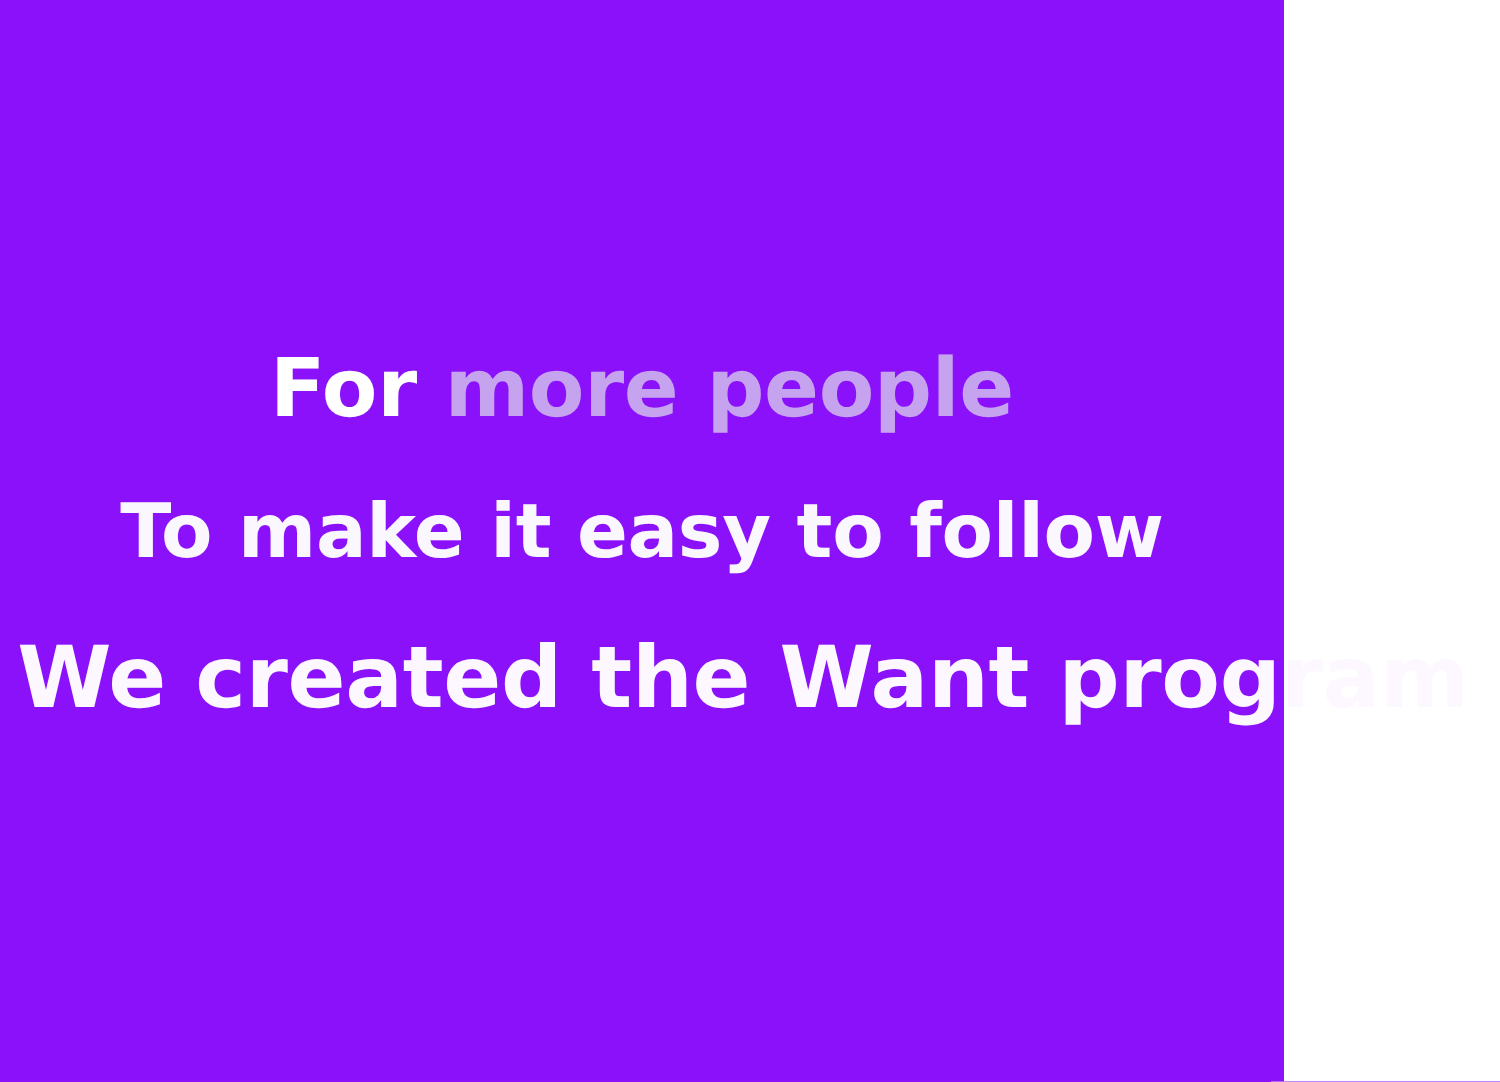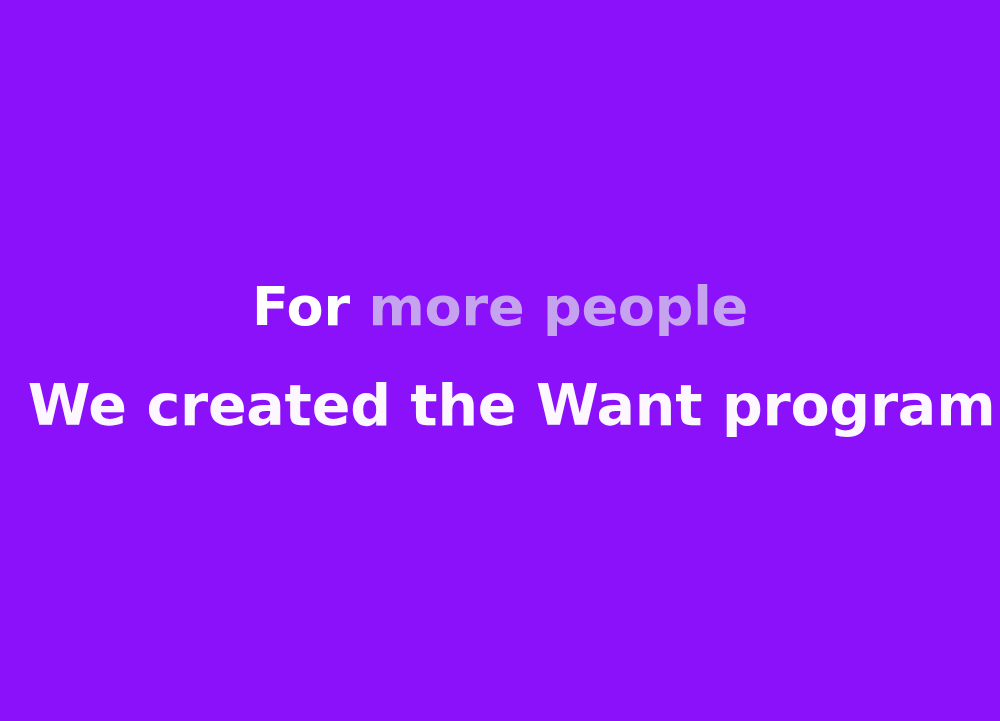--- a/index.html
+++ b/index.html
@@ -9,21 +9,21 @@
   }
   body {
     width: 1000px;
     height: 721px;
     overflow: hidden;
     font-family: "DejaVu Sans", sans-serif;
   }
 
   #slide {
     position: relative;
-    width: 1000px;
+    width: 856px;
     height: 721px;
     background: #8B11FB;
     display: flex;
     flex-direction: column;
     align-items: flex-end;
     justify-content: center;
     box-sizing: border-box;
     -webkit-font-smoothing: antialiased;
   }
 
@@ -73,18 +73,19 @@
 <body>
 
 <div id="slide" style="background: rgb(139, 17, 251);">
 
   <div class="text-stack">
 
     <div class="line line-1">
       <span class="seg-primary" style="color: rgb(255, 255, 255);">For </span><span class="seg-accent" style="color: rgb(198, 163, 238);">more people</span>
     </div>
 
+    <div class="line line-2" style="color: rgb(251, 247, 254);">To make it easy to follow</div>
 
     <div class="line line-3" style="color: rgb(253, 248, 255); padding-left: 23px;">We created the Want program</div>
 
   </div>
 
 </div>
 
 </body></html>

